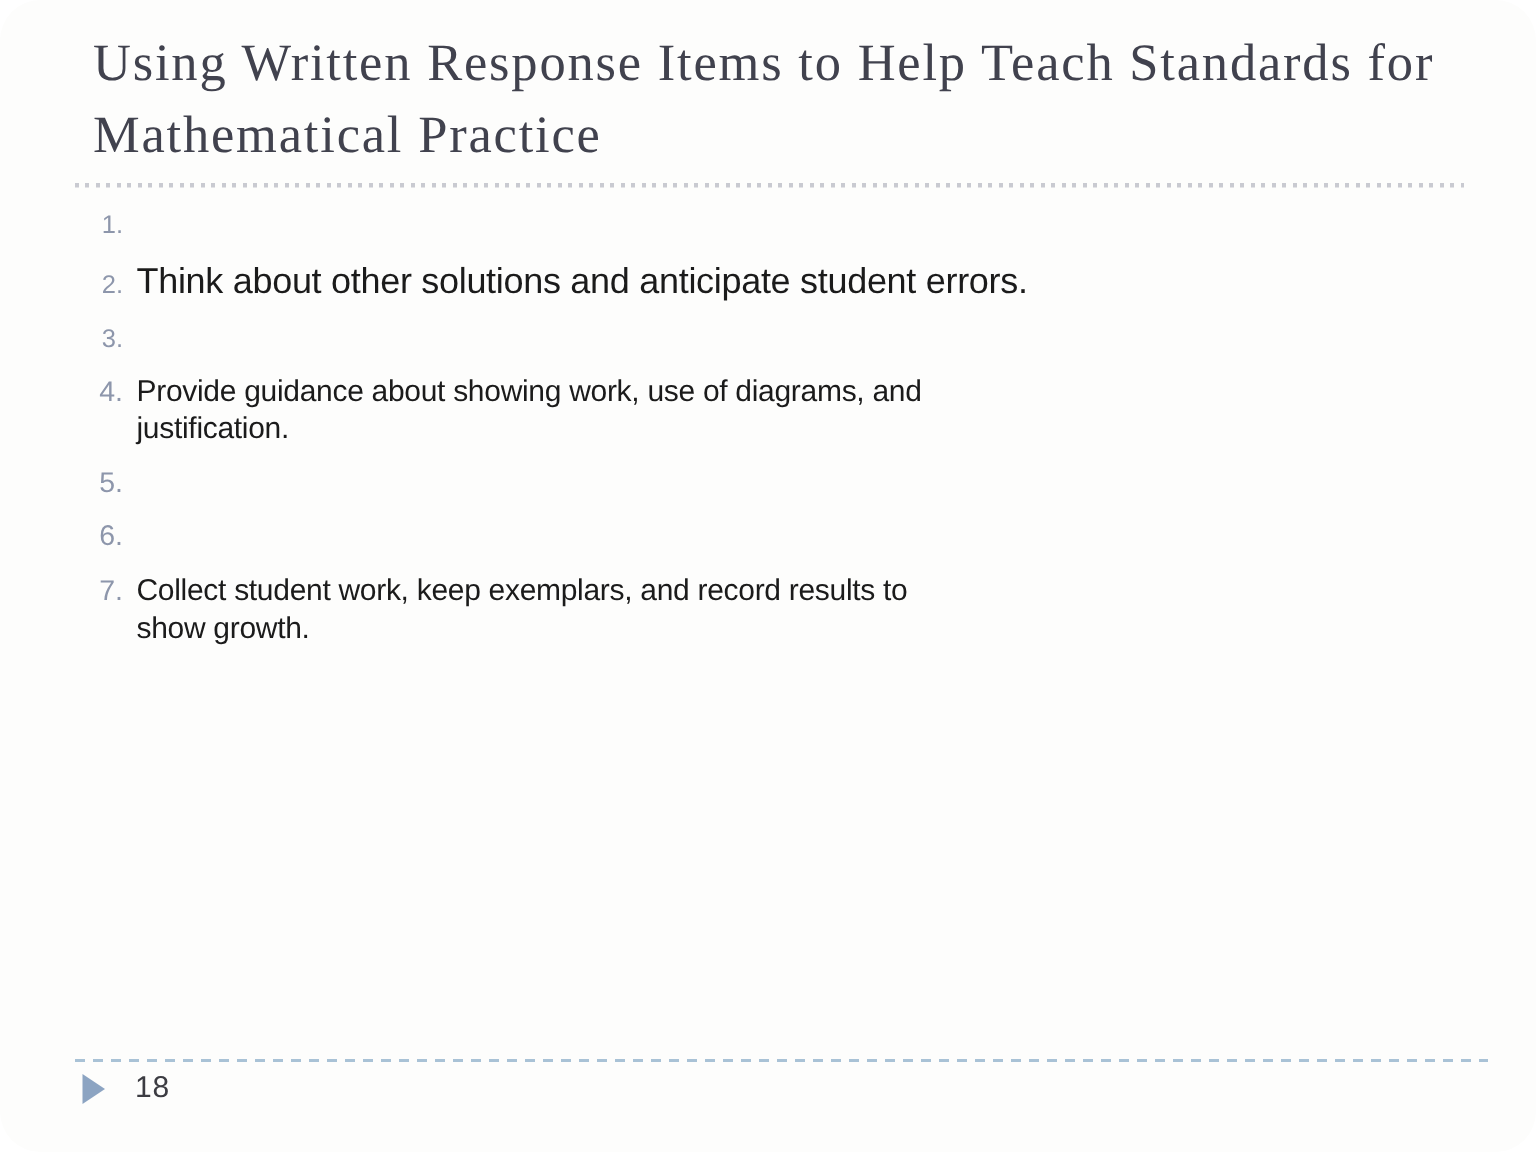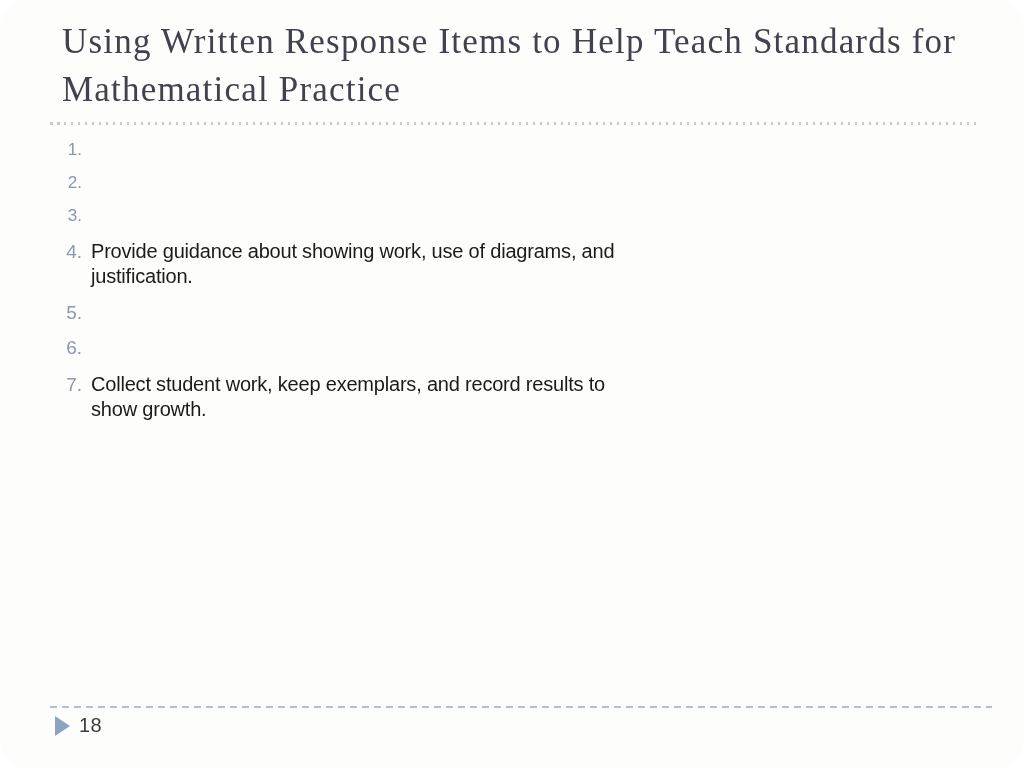--- a/index.html
+++ b/index.html
@@ -70,21 +70,21 @@
     width: 942px;
     height: 2px;
     background: repeating-linear-gradient(90deg, #a9c2d6 0 7px, transparent 7px 12px);
   }
   .footer {
     position: absolute;
     left: 55px;
     top: 714px;
     display: flex;
     align-items: center;
-    gap: 9px;
+    gap: 20px;
   }
   .triangle-icon {
     width: 0;
     height: 0;
     border-left: 15px solid #8ca4c2;
     border-top: 10px solid transparent;
     border-bottom: 10px solid transparent;
   }
   .page-number {
     font-size: 20px;
@@ -100,20 +100,21 @@
   <h1 class="slide-title">Using Written Response Items to Help Teach Standards for Mathematical Practice</h1>
 
   <div class="title-divider"></div>
 
   <ol class="steps-list">
     <li class="item-sm">
       <span class="num">1.</span>
     </li>
     <li class="item-sm">
       <span class="num">2.</span>
+      <span class="txt">Think about other solutions and anticipate student errors.</span>
     </li>
     <li class="item-sm">
       <span class="num">3.</span>
     </li>
     <li class="item-lg">
       <span class="num">4.</span>
       <span class="txt">Provide guidance about showing work, use of diagrams, and
 justification.</span>
     </li>
     <li class="item-lg">

